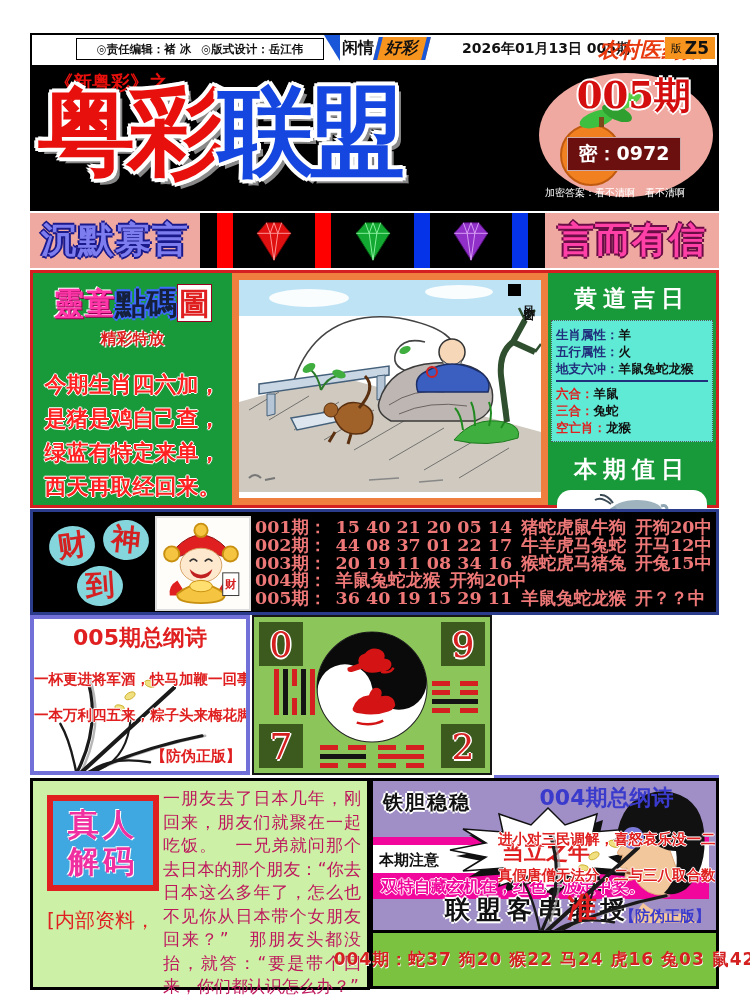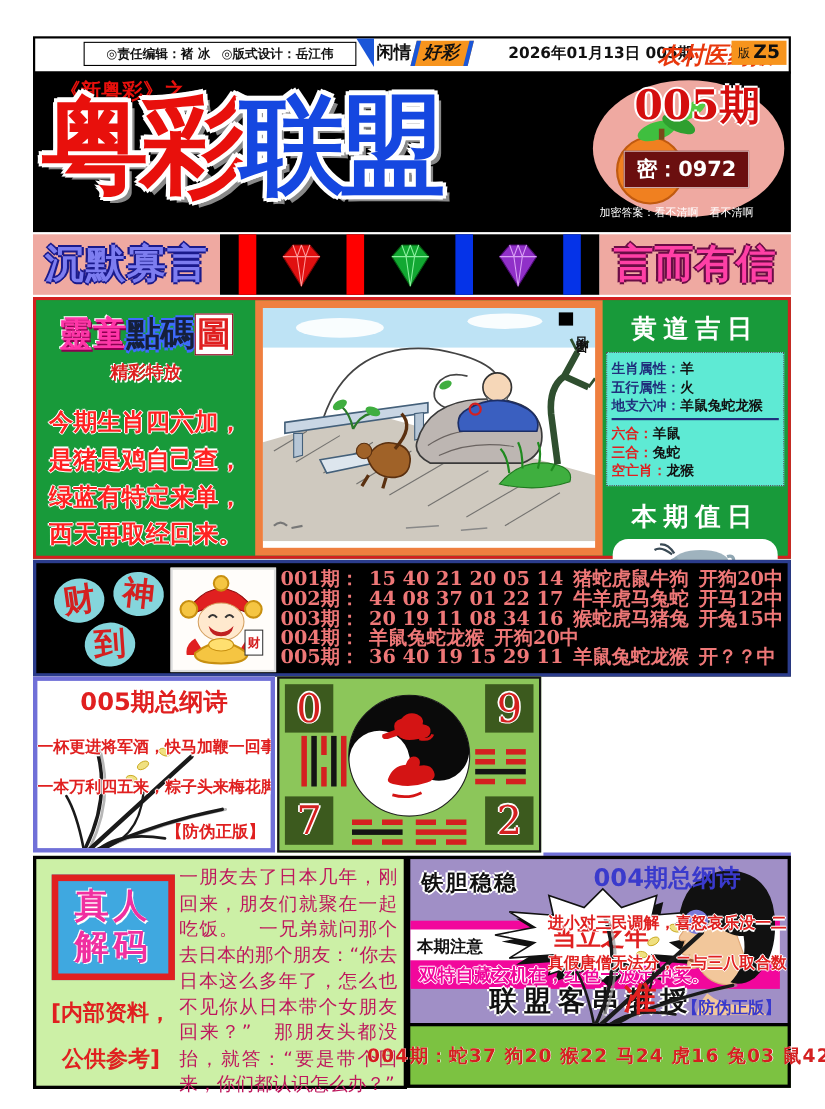--- a/index.html
+++ b/index.html
@@ -88,21 +88,21 @@
   #hbarsR{position:absolute;right:12px;top:60px;}
   #hbarsB1{position:absolute;left:66px;bottom:1px;} #hbarsB2{position:absolute;left:124px;bottom:1px;}
   .hb{width:46px;height:5px;margin:4px 0;}
   .hb-r{background:#d42020;} .hb-k{background:#141414;}
   .hb-rb{background:linear-gradient(90deg,#d42020 0 40%,rgba(0,0,0,0) 40% 60%,#d42020 60% 100%);}
   #yy{position:absolute;left:62px;top:14px;}
   
   #botL{left:30px;top:778px;width:334px;height:206px;background:#ccf0a6;border:3px solid #000;}
   #badge{position:absolute;left:14px;top:14px;width:100px;height:84px;background:#3fa8e0;border:6px solid #e02020;display:flex;flex-direction:column;align-items:center;justify-content:center;line-height:37px;}
   #badge span{font-size:31px;font-weight:900;color:#f030a0;letter-spacing:4px;text-shadow:1px 1px 0 #fff,-1px -1px 0 #fff;}
-  #note{position:absolute;left:0;top:118px;width:136px;text-align:center;font-size:20px;font-weight:bold;color:#e02020;line-height:42px;}
+  #note{position:absolute;left:0;top:118px;width:136px;text-align:center;font-size:20px;font-weight:normal;color:#e02020;line-height:42px;}
   #story{position:absolute;left:130px;top:6px;width:198px;font-size:17px;line-height:23.5px;color:#be185d;text-align:justify;}
   #botR{left:370px;top:778px;width:343px;height:149px;background:#a08fc6;border:3px solid #000;overflow:hidden;}
   #td-title{position:absolute;left:10px;top:8px;font-size:20px;font-weight:900;color:#111;letter-spacing:2px;
     text-shadow:2px 0 0 #fff,-2px 0 0 #fff,0 2px 0 #fff,0 -2px 0 #fff;}
   #mgband{position:absolute;left:0;top:56px;width:336px;height:62px;background:#f2079c;}
   #whiteband{position:absolute;left:0;top:64px;width:336px;height:28px;background:#fff;}
   #notice{position:absolute;left:6px;top:70px;font-size:15px;font-weight:900;color:#111;}
   #burst{position:absolute;left:70px;top:22px;width:206px;height:94px;}
   #bursttxt{position:absolute;left:70px;top:56px;width:206px;text-align:center;font-size:22px;font-weight:bold;color:#e02020;}
   #tip{position:absolute;left:8px;top:95px;font-size:16.5px;font-weight:900;color:#f2079c;white-space:nowrap;
@@ -419,21 +419,20 @@
     <div class="stamp blue">【防伪正版】</div>
   </div>
 
   <div class="abs" id="botL">
     <div id="badge">
       <span>真人</span>
       <span>解码</span>
     </div>
     <div id="note">
       <div>[内部资料，</div>
-      <div>公供参考]</div>
     </div>
     <div id="story">一朋友去了日本几年，刚回来，朋友们就聚在一起吃饭。　一兄弟就问那个去日本的那个朋友：“你去日本这么多年了，怎么也不见你从日本带个女朋友回来？”　那朋友头都没抬，就答：“要是带个回来，你们都认识怎么办？”</div>
   </div>
 
   <div class="abs" id="botR">
     <div id="mgband"></div>
     <div id="whiteband"></div>
     <div id="td-title">铁胆稳稳</div>
     <div id="notice">本期注意</div>
     <svg id="burst" viewBox="0 0 206 94">

